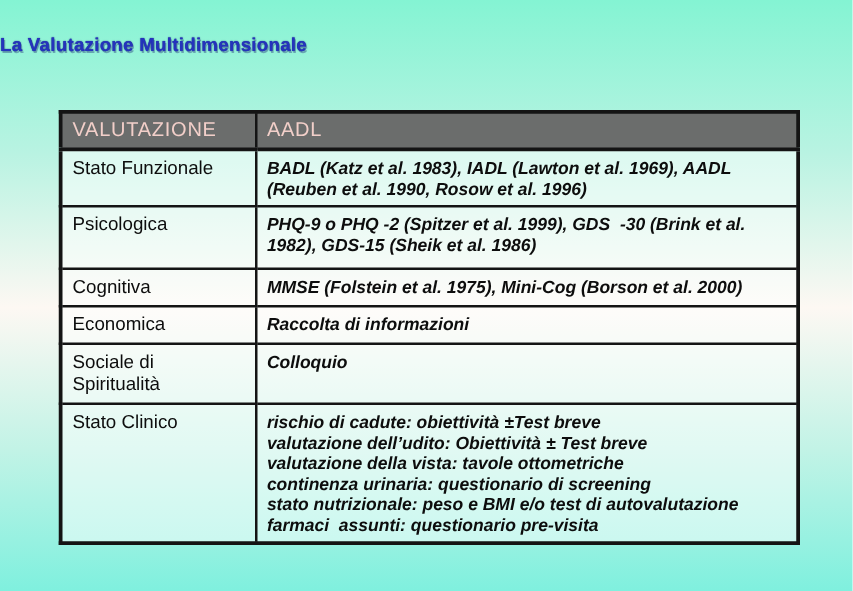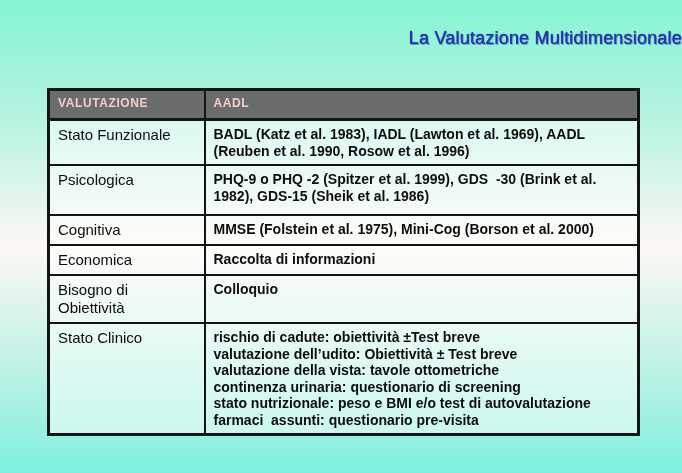--- a/index.html
+++ b/index.html
@@ -16,23 +16,23 @@
       #c2f3e6 76%,
       #7ff0de 100%);
   }
 
   .slide-title {
     position: absolute;
     top: 28px;
     left: 0;
     width: 100%;
     margin: 0;
-    text-align: right;
-    font-size: 18px;
-    font-weight: normal;
+    text-align: left;
+    font-size: 15px;
+    font-weight: bold;
     color: #2433bd;
     text-shadow: 0 0 1px #17207e, 1px 1px 0 rgba(20,30,110,0.35);
     letter-spacing: 0.2px;
   }
 
   table.eval-table {
     position: absolute;
     left: 47px;
     top: 88px;
     width: 590px;
@@ -44,22 +44,22 @@
     border: 2px solid #141414;
     vertical-align: top;
     text-align: left;
   }
   .eval-table col.c-val { width: 156px; }
   .eval-table col.c-test { width: 434px; }
 
   .eval-table thead th {
     background: #6b6d6c;
     color: #f2cfc9;
-    font-size: 12px;
-    font-weight: bold;
+    font-size: 16px;
+    font-weight: normal;
     letter-spacing: 0.6px;
     padding: 5px 8px 4px 8px;
     height: 30px;
     box-sizing: border-box;
     border-bottom: 3px solid #141414;
   }
 
   .eval-table tbody td {
     background: rgba(255, 255, 255, 0.5);
     color: #0d0d0d;
@@ -69,20 +69,21 @@
   .eval-table td.val-cell {
     font-size: 15px;
     font-weight: normal;
     line-height: 1.2;
   }
   .eval-table td.test-cell {
     font-size: 14px;
     font-weight: bold;
     line-height: 1.18;
     white-space: pre-wrap;
+    font-style: italic;
   }
   .eval-table tbody tr:nth-child(1) { height: 45px; }
   .eval-table tbody tr:nth-child(2) { height: 50px; }
   .eval-table tbody tr:nth-child(3) { height: 29px; }
   .eval-table tbody tr:nth-child(4) { height: 28px; }
   .eval-table tbody tr:nth-child(5) { height: 28px; margin-left: 44px; }
   .eval-table tbody tr:nth-child(6) { height: 46px; }
   .eval-table tbody tr:nth-child(7) { height: 98px; }
   .eval-table tbody tr:nth-child(7) td.test-cell { line-height: 1.1; }
 </style>
@@ -113,21 +114,21 @@
     </tr>
     <tr>
       <td class="val-cell">Cognitiva</td>
       <td class="test-cell">MMSE (Folstein et al. 1975), Mini-Cog (Borson et al. 2000)</td>
     </tr>
     <tr>
       <td class="val-cell">Economica</td>
       <td class="test-cell">Raccolta di informazioni</td>
     </tr>
     <tr>
-      <td class="val-cell">Bisogno di Obiettività</td>
+      <td class="val-cell">Sociale di Spiritualità</td>
       <td class="test-cell">Colloquio</td>
     </tr>
     <tr>
       <td class="val-cell">Stato Clinico</td>
       <td class="test-cell">rischio di cadute: obiettività ±Test breve
 valutazione dell’udito: Obiettività ± Test breve
 valutazione della vista: tavole ottometriche
 continenza urinaria: questionario di screening
 stato nutrizionale: peso e BMI e/o test di autovalutazione
 farmaci  assunti: questionario pre-visita</td>

